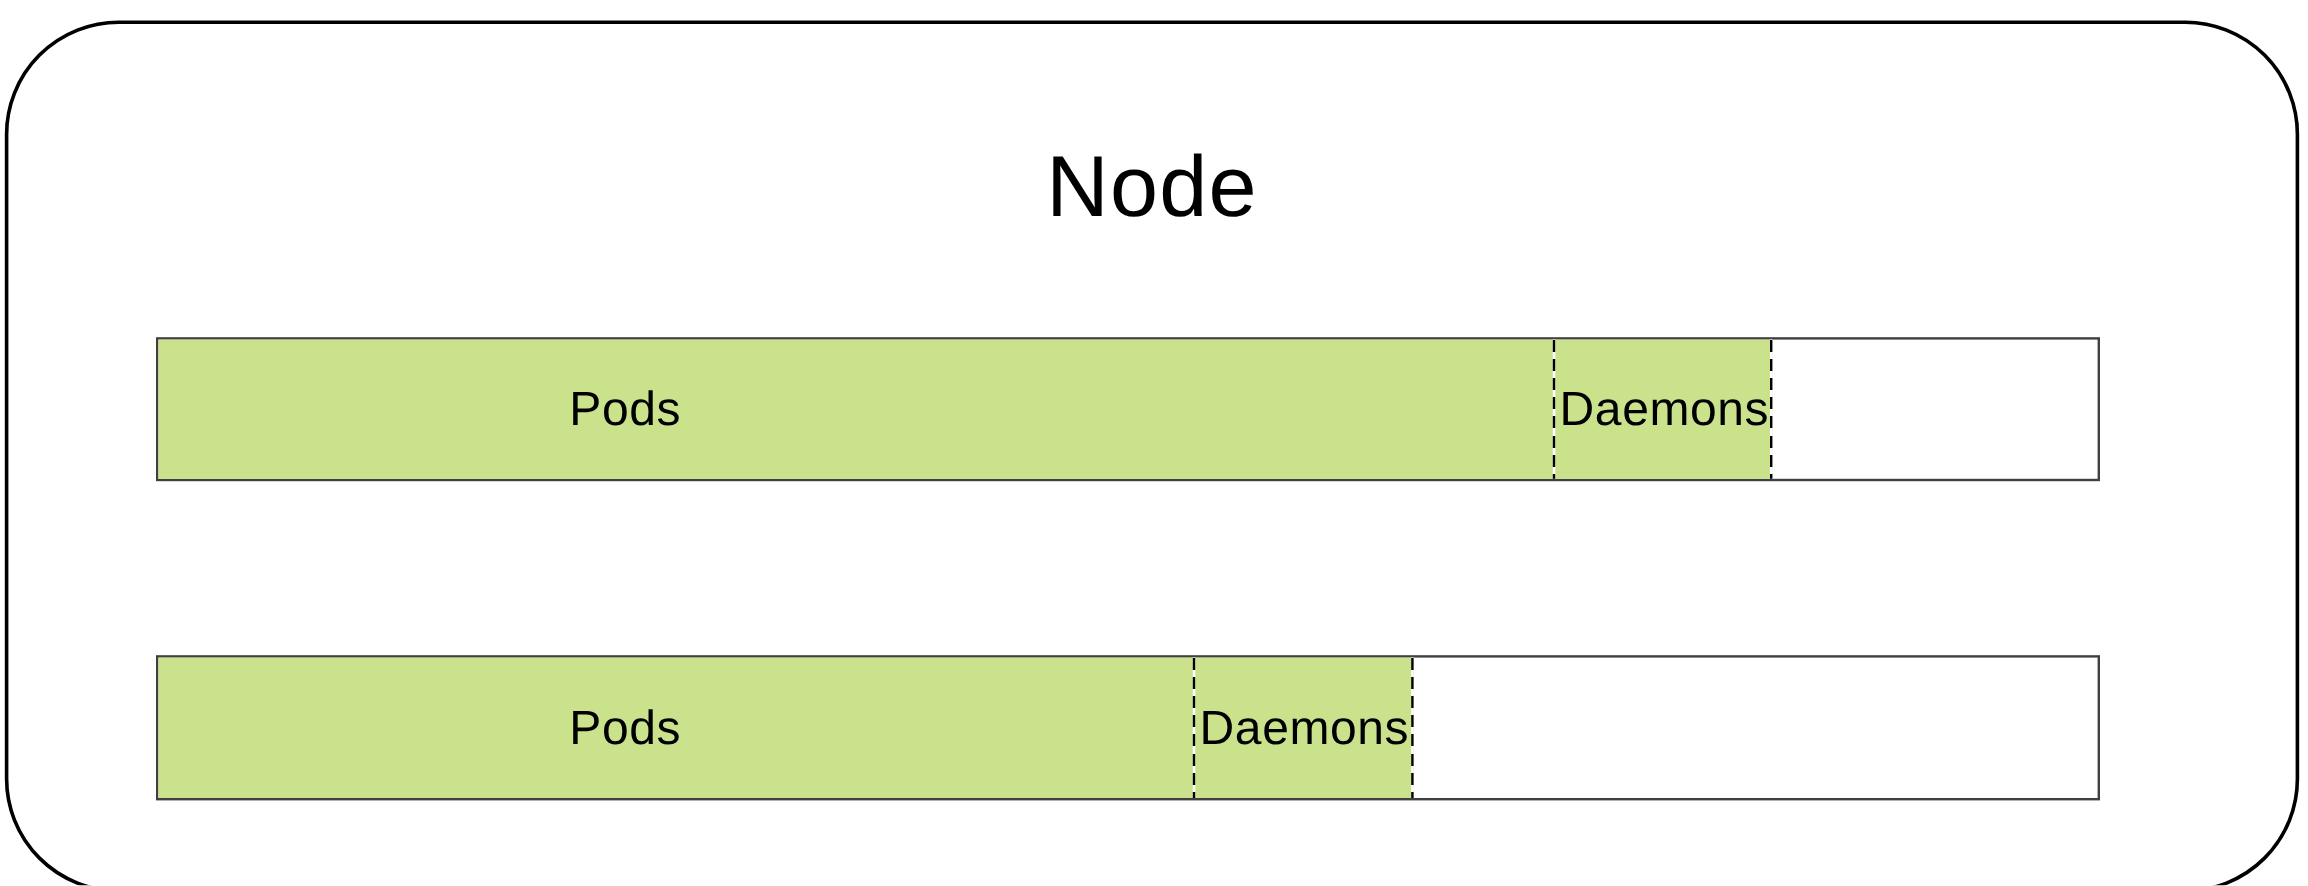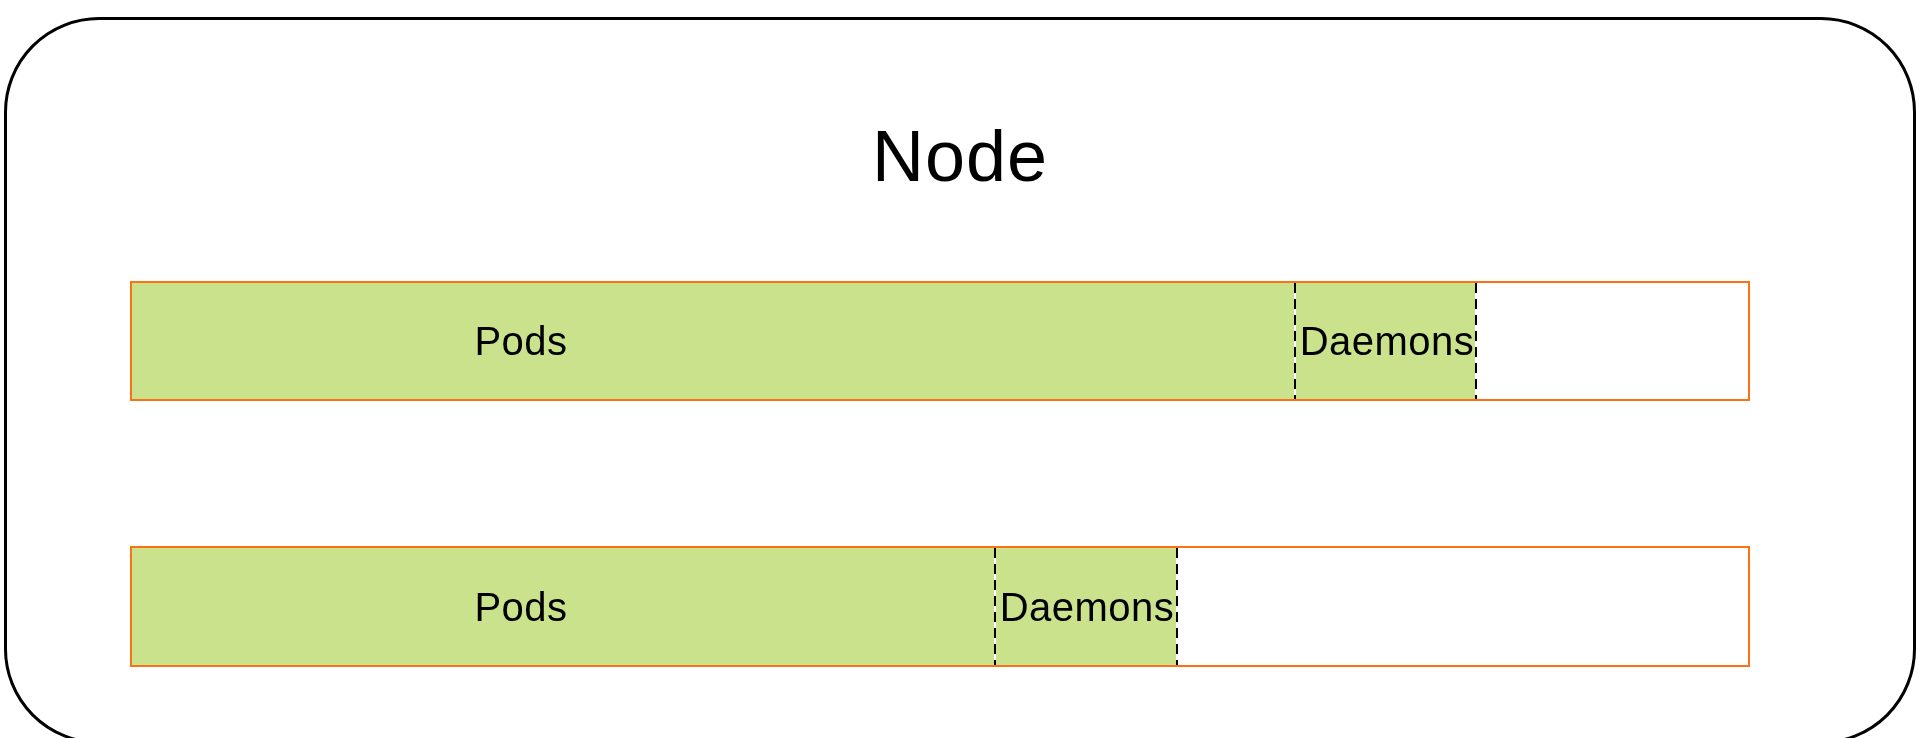--- a/index.html
+++ b/index.html
@@ -55,21 +55,21 @@
     left: 103px;
     top: 434px;
     font-size: 64px;
   }
   
   .bar {
     position: absolute;
     left: 123px;
     width: 1620px;
     box-sizing: border-box;
-    border: 2px solid #f97316;
+    border: 2px solid #404040;
     background: #ffffff;
   }
   .cpu-bar {
     top: 261px;
     height: 120px;
   }
   .memory-bar {
     top: 526px;
     height: 121px;
   }

